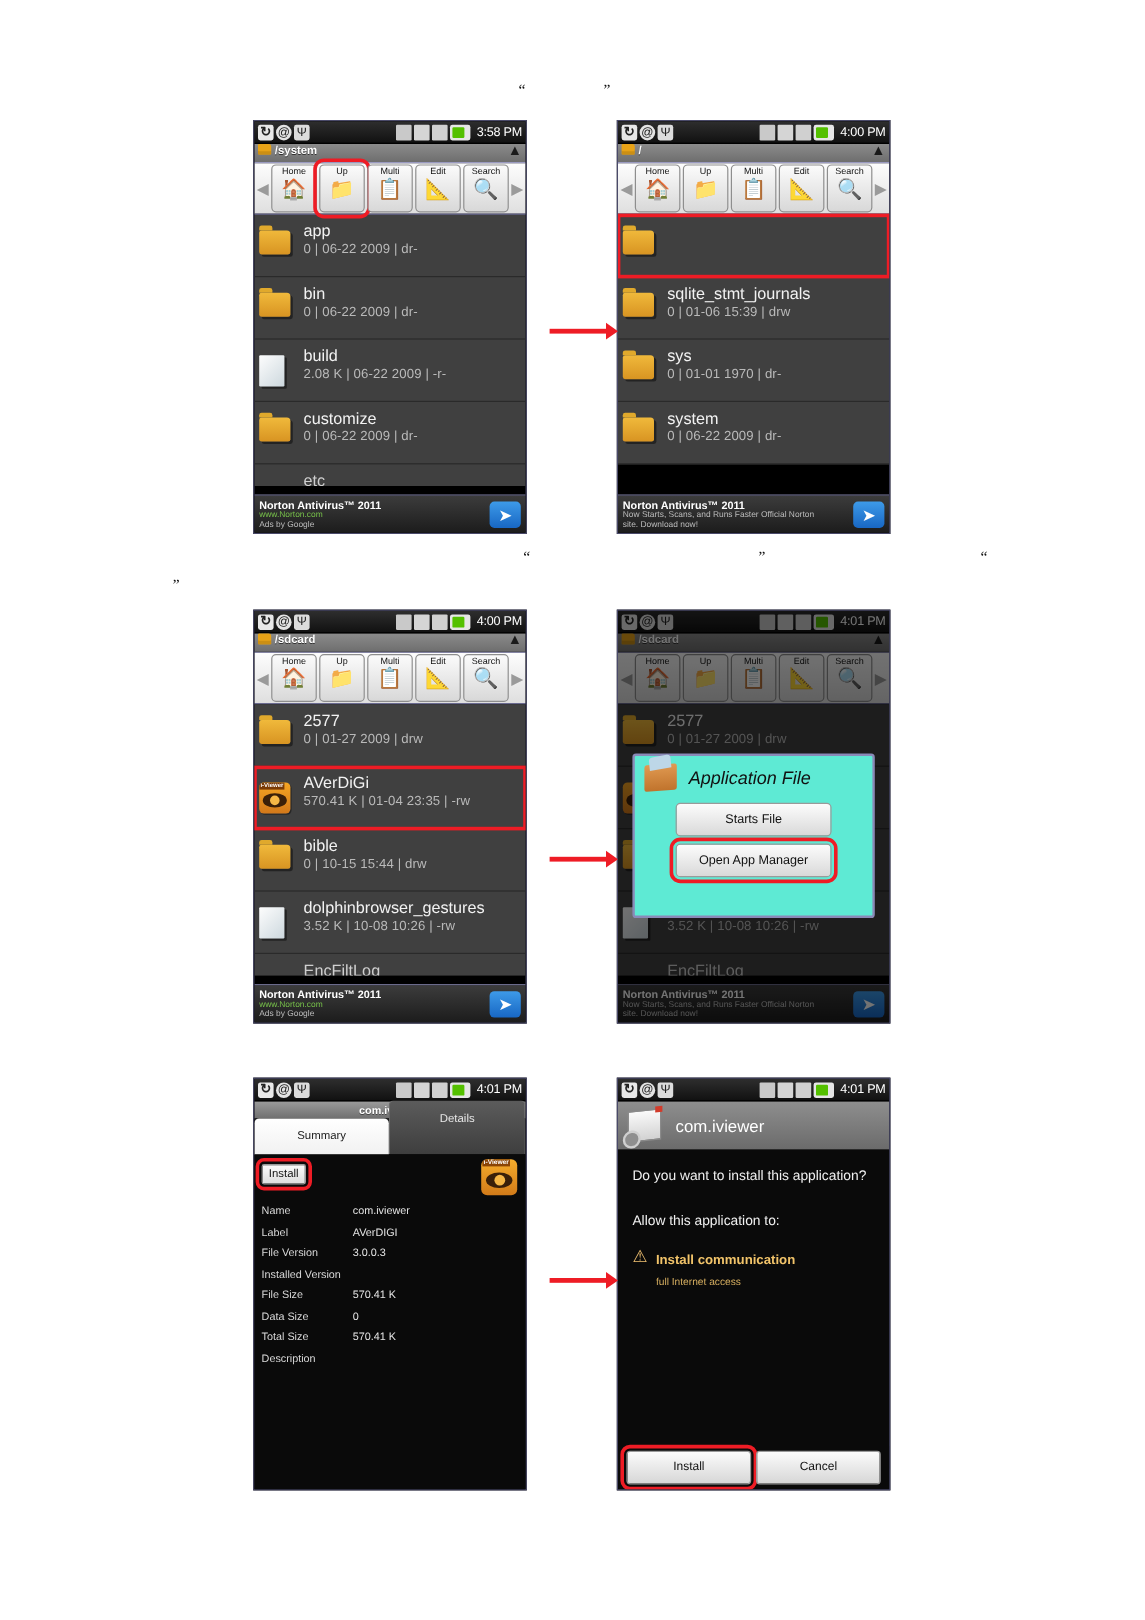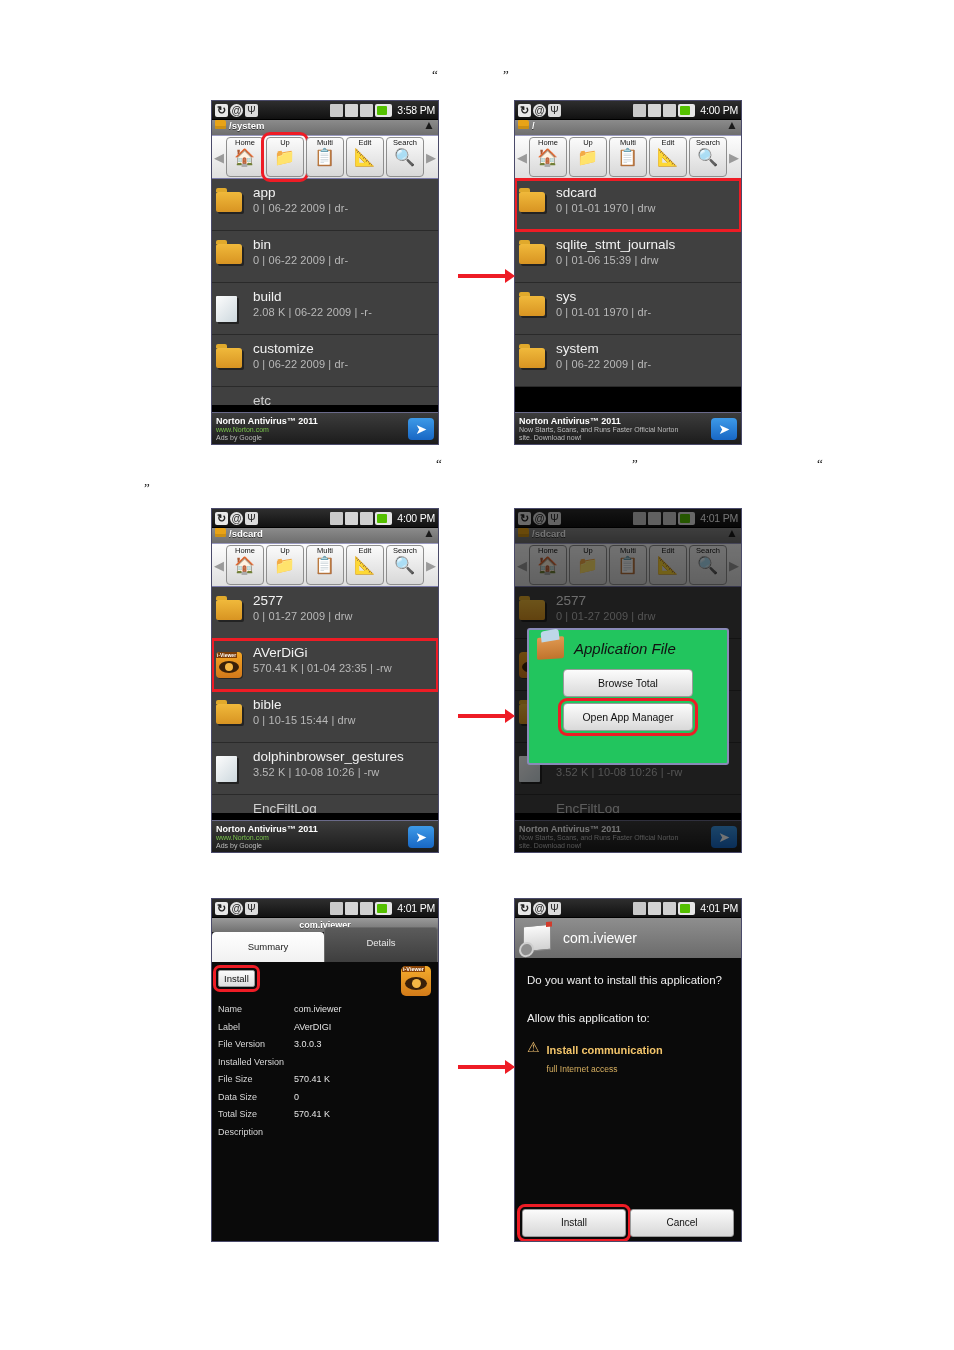--- a/index.html
+++ b/index.html
@@ -93,40 +93,40 @@
   .adbar .adtxt{flex:1;}
   .adtitle{color:#fff;font-size:9px;font-weight:bold;line-height:10px;}
   .adsub{color:#bcbcbc;font-size:7px;line-height:8px;}
   .adsub.green{color:#77c14a;}
   .adbtn{width:26px;height:22px;border-radius:4px;background:linear-gradient(#3d9ae8,#1867c4);
          color:#fff;font-size:14px;display:flex;align-items:center;justify-content:center;
          flex:none;}
 
   
   .dim{position:absolute;inset:0;background:rgba(0,0,0,.55);}
-  .dialog{position:absolute;background:#22c55e;border:2px solid #8a8ab8;border-radius:3px;
+  .dialog{position:absolute;background:#5eead4;border:2px solid #8a8ab8;border-radius:3px;
           box-sizing:border-box;}
   .dlg-head{display:flex;align-items:center;padding:7px 8px 4px 8px;}
   .dlg-box{width:27px;height:22px;flex:none;position:relative;
            background:linear-gradient(#e09a52,#c0732c);border-radius:2px;
            transform:skewY(-4deg);}
   .dlg-box:after{content:"";position:absolute;left:4px;top:-7px;width:18px;height:11px;
                  background:#bdd7e8;border-radius:3px 3px 0 0;transform:rotate(-6deg);}
   .dlg-title{font-size:15px;font-style:italic;color:#111;margin-left:10px;}
   .dlg-btn{display:block;margin:6px auto;width:128px;height:26px;line-height:26px;
            text-align:center;font-size:10.5px;color:#111;border:1px solid #9a9a9a;
            border-radius:4px;background:linear-gradient(#fcfcfc,#d9d9d9);}
   .hl-box{outline:3px solid #ee1c25;outline-offset:2px;}
 
   
   .titlebar{height:14px;background:linear-gradient(#9a9a9a,#707070);color:#fff;
             font-size:9px;font-weight:bold;text-align:center;line-height:14px;
             text-shadow:0 1px 0 #444;}
   .tabs{height:30px;display:flex;align-items:flex-end;background:#1b1b1b;}
-  .tab{flex:1;height:35px;line-height:30px;text-align:center;font-size:9.5px;
+  .tab{flex:1;height:45px;line-height:30px;text-align:center;font-size:9.5px;
        border-radius:4px 4px 0 0;box-sizing:border-box;}
   .tab.active{background:linear-gradient(#ffffff,#f1f1f1);color:#222;height:30px;}
   .tab.inactive{background:linear-gradient(#5b5b5b,#3e3e3e);color:#e8e8e8;
                 border:1px solid #6a6a6a;border-bottom:none;}
   .am-body{background:#0a0a0a;padding:6px 6px 0 6px;position:relative;height:calc(100% - 63px);}
   .am-install{display:inline-block;padding:2px 5px;font-size:9.5px;color:#111;
               border:1px solid #9a9a9a;border-radius:2px;
               background:linear-gradient(#fbfbfb,#dedede);}
   .am-appicon{position:absolute;right:7px;top:4px;width:30px;height:30px;border-radius:5px;
               background:linear-gradient(#f6ad2c,#d27b19);overflow:hidden;}
@@ -329,24 +329,20 @@
       <span class="glyph">🔍</span>
     </div>
     <span class="tb-scroll">▶</span>
   </div>
 
   <div class="filelist">
     <div class="frow hl-row">
       <div class="ficon">
           <div class="folder-ico"></div>
         </div>
-      <div class="fmeta">
-        <div class="fname">sdcard</div>
-        <div class="finfo">0 | 01-01 1970 | drw</div>
-      </div>
     </div>
     <div class="frow">
       <div class="ficon">
           <div class="folder-ico"></div>
         </div>
       <div class="fmeta">
         <div class="fname">sqlite_stmt_journals</div>
         <div class="finfo">0 | 01-06 15:39 | drw</div>
       </div>
     </div>
@@ -590,21 +586,21 @@
     <div class="adbtn">➤</div>
   </div>
 
   <div class="dim"></div>
 
   <div class="dialog" style="left:12px;top:119px;width:202px;height:137px;">
     <div class="dlg-head">
       <span class="dlg-box"></span>
       <span class="dlg-title">Application File</span>
     </div>
-    <div class="dlg-btn">Browse Total</div>
+    <div class="dlg-btn">Starts File</div>
     <div class="dlg-btn hl-box">Open App Manager</div>
   </div>
 </div>
 
 <div class="phone" id="p5" style="left:211px;top:898px;height:344px;">
 
   <div class="statusbar">
     <div class="sb-left">
       <span class="sbicon ic-sync">↻</span>
       <span class="sbicon ic-at">@</span>

